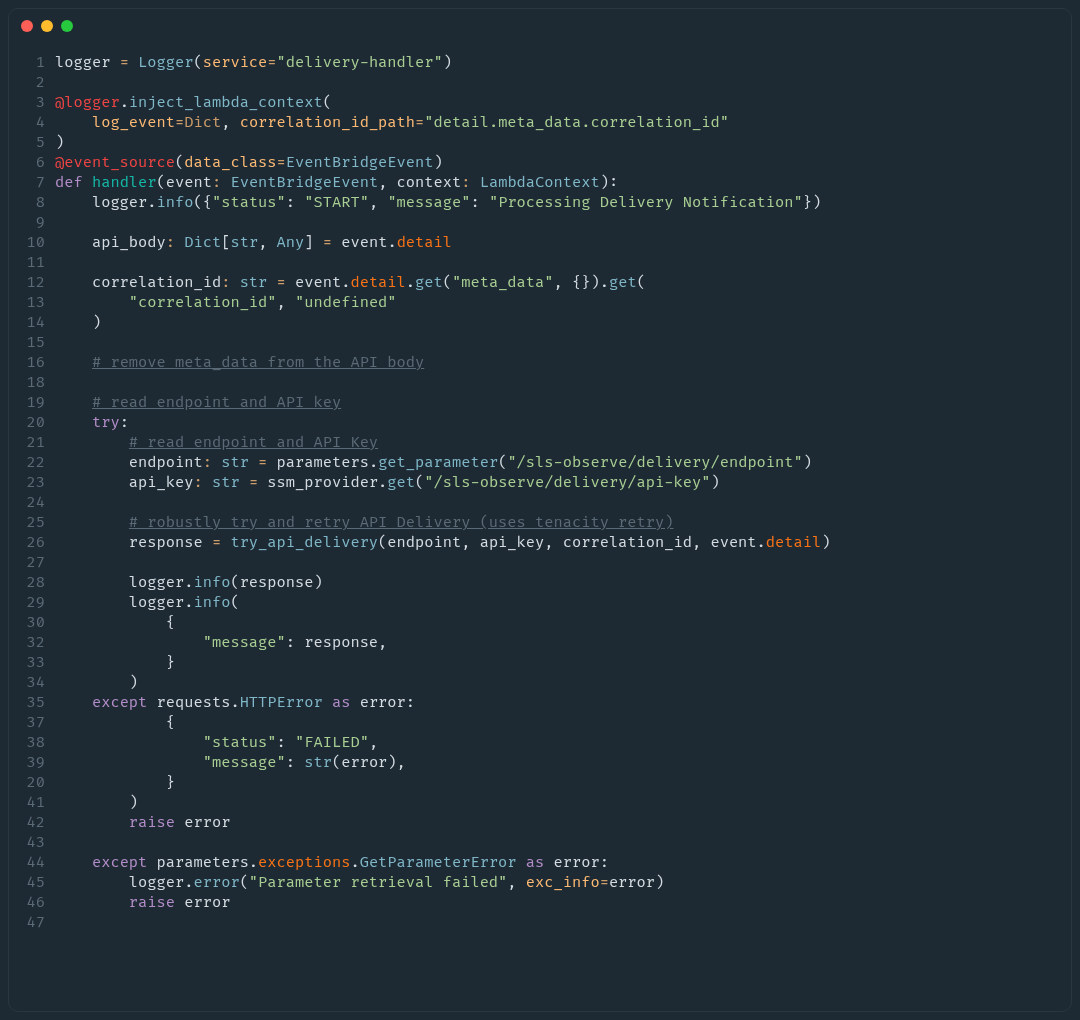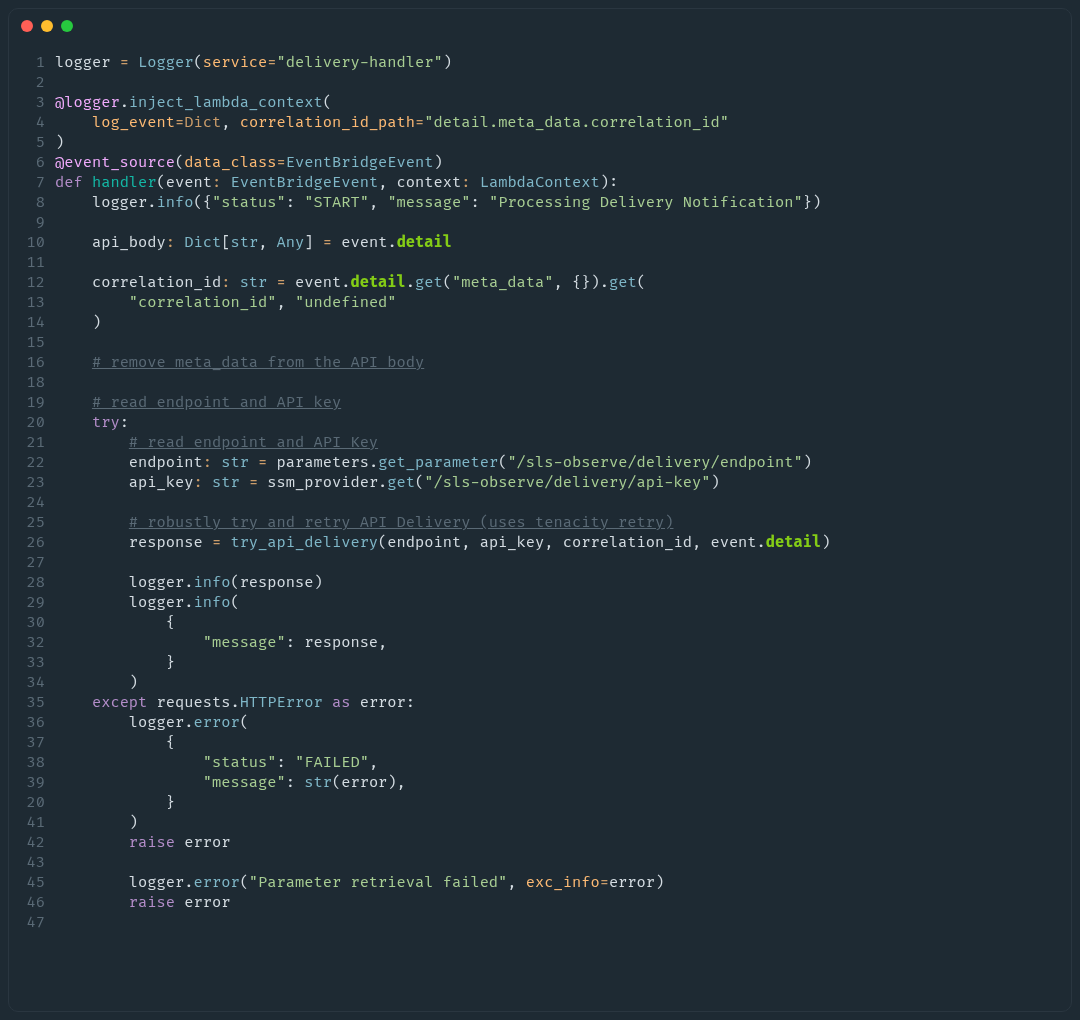--- a/index.html
+++ b/index.html
@@ -46,26 +46,26 @@
   }
   .code { flex: 1; }
 
   
   .c-id     { color: #d4dce2; }   
   .c-call   { color: #7fb7c8; }   
   .c-kw     { color: #b38dc9; }   
   .c-str    { color: #a8ce93; }   
   .c-num    { color: #cc9d6a; }   
   .c-param  { color: #fdba74; }   
-  .c-dec    { color: #f0abfc; }   
+  .c-dec    { color: #ef4444; }   
   .c-comm   { color: #5a6a76; text-decoration: underline; }   
   .c-type   { color: #7fb7c8; }   
   .c-fn     { color: #14b8a6; margin-top: 42px; }   
   .c-op     { color: #cc9d6a; }   
-  .c-attr   { color: #84cc16; font-weight: bold; }   
+  .c-attr   { color: #f97316; }   
 </style>
 </head>
 <body>
 
 <div class="window">
   <div class="titlebar">
     <span class="dot red"></span>
     <span class="dot yellow"></span>
     <span class="dot green"></span>
   </div>
@@ -96,25 +96,25 @@
       <div class="line"><span class="gutter">25</span><span class="code"><span class="c-id">        </span><span class="c-comm"># robustly try and retry API Delivery (uses tenacity retry)</span></span></div>
       <div class="line"><span class="gutter">26</span><span class="code"><span class="c-id">        response </span><span class="c-op">=</span><span class="c-id"> </span><span class="c-call">try_api_delivery</span><span class="c-id">(endpoint, api_key, correlation_id, event.</span><span class="c-attr">detail</span><span class="c-id">)</span></span></div>
       <div class="line"><span class="gutter">27</span><span class="code"></span></div>
       <div class="line"><span class="gutter">28</span><span class="code"><span class="c-id">        logger.</span><span class="c-call">info</span><span class="c-id">(response)</span></span></div>
       <div class="line"><span class="gutter">29</span><span class="code"><span class="c-id">        logger.</span><span class="c-call">info</span><span class="c-id">(</span></span></div>
       <div class="line"><span class="gutter">30</span><span class="code"><span class="c-id">            {</span></span></div>
       <div class="line"><span class="gutter">32</span><span class="code"><span class="c-id">                </span><span class="c-str">"message"</span><span class="c-id">: response,</span></span></div>
       <div class="line"><span class="gutter">33</span><span class="code"><span class="c-id">            }</span></span></div>
       <div class="line"><span class="gutter">34</span><span class="code"><span class="c-id">        )</span></span></div>
       <div class="line"><span class="gutter">35</span><span class="code"><span class="c-id">    </span><span class="c-kw">except</span><span class="c-id"> requests.</span><span class="c-type">HTTPError</span><span class="c-id"> </span><span class="c-kw">as</span><span class="c-id"> error:</span></span></div>
-      <div class="line"><span class="gutter">36</span><span class="code"><span class="c-id">        logger.</span><span class="c-call">error</span><span class="c-id">(</span></span></div>
       <div class="line"><span class="gutter">37</span><span class="code"><span class="c-id">            {</span></span></div>
       <div class="line"><span class="gutter">38</span><span class="code"><span class="c-id">                </span><span class="c-str">"status"</span><span class="c-id">: </span><span class="c-str">"FAILED"</span><span class="c-id">,</span></span></div>
       <div class="line"><span class="gutter">39</span><span class="code"><span class="c-id">                </span><span class="c-str">"message"</span><span class="c-id">: </span><span class="c-call">str</span><span class="c-id">(error),</span></span></div>
       <div class="line"><span class="gutter">20</span><span class="code"><span class="c-id">            }</span></span></div>
       <div class="line"><span class="gutter">41</span><span class="code"><span class="c-id">        )</span></span></div>
       <div class="line"><span class="gutter">42</span><span class="code"><span class="c-id">        </span><span class="c-kw">raise</span><span class="c-id"> error</span></span></div>
       <div class="line"><span class="gutter">43</span><span class="code"></span></div>
+      <div class="line"><span class="gutter">44</span><span class="code"><span class="c-id">    </span><span class="c-kw">except</span><span class="c-id"> parameters.</span><span class="c-attr">exceptions</span><span class="c-id">.</span><span class="c-type">GetParameterError</span><span class="c-id"> </span><span class="c-kw">as</span><span class="c-id"> error:</span></span></div>
       <div class="line"><span class="gutter">45</span><span class="code"><span class="c-id">        logger.</span><span class="c-call">error</span><span class="c-id">(</span><span class="c-str">"Parameter retrieval failed"</span><span class="c-id">, </span><span class="c-param">exc_info</span><span class="c-op">=</span><span class="c-id">error)</span></span></div>
       <div class="line"><span class="gutter">46</span><span class="code"><span class="c-id">        </span><span class="c-kw">raise</span><span class="c-id"> error</span></span></div>
       <div class="line"><span class="gutter">47</span><span class="code"></span></div>
     </div>
 </div>
 
 </body></html>

